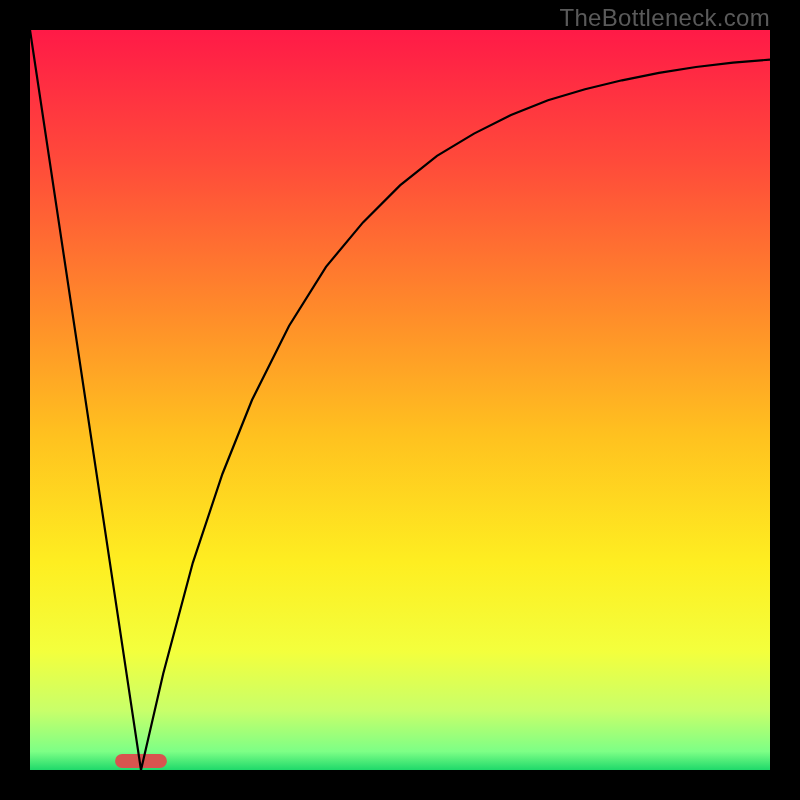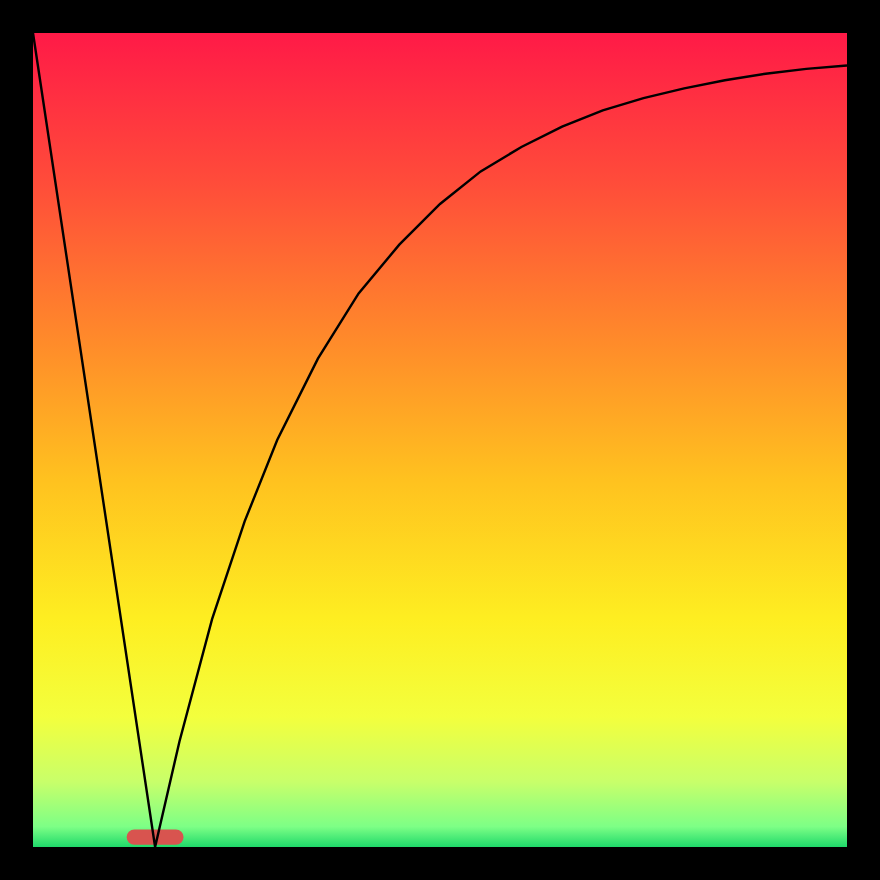--- a/index.html
+++ b/index.html
@@ -59,14 +59,15 @@
           </linearGradient>
       </defs>
       <rect x="0" y="0" width="740" height="740" fill="url(#bg-grad)"></rect>
       <g id="marker-layer">
           <rect x="85.10000000000001" y="724" width="51.8" height="14" rx="7" fill="#d8544f"></rect>
         </g>
       <path id="curve-path" fill="none" stroke-width="2.2" d="M0.0 0.0 L111.0 740.0 L111.0 740.0 L133.2 643.8 L162.8 532.8 L192.4 444.0 L222.0 370.0 L259.0 296.0 L296.0 236.8 L333.0 192.4 L370.0 155.4 L407.0 125.8 L444.0 103.6 L481.0 85.1 L518.0 70.3 L555.0 59.2 L592.0 50.3 L629.0 42.9 L666.0 37.0 L703.0 32.6 L740.0 29.6" stroke="#000000"></path>
     </svg>
   </div>
 
+  <div class="watermark">TheBottleneck.com</div>
 
 </div>
 
 </body></html>

